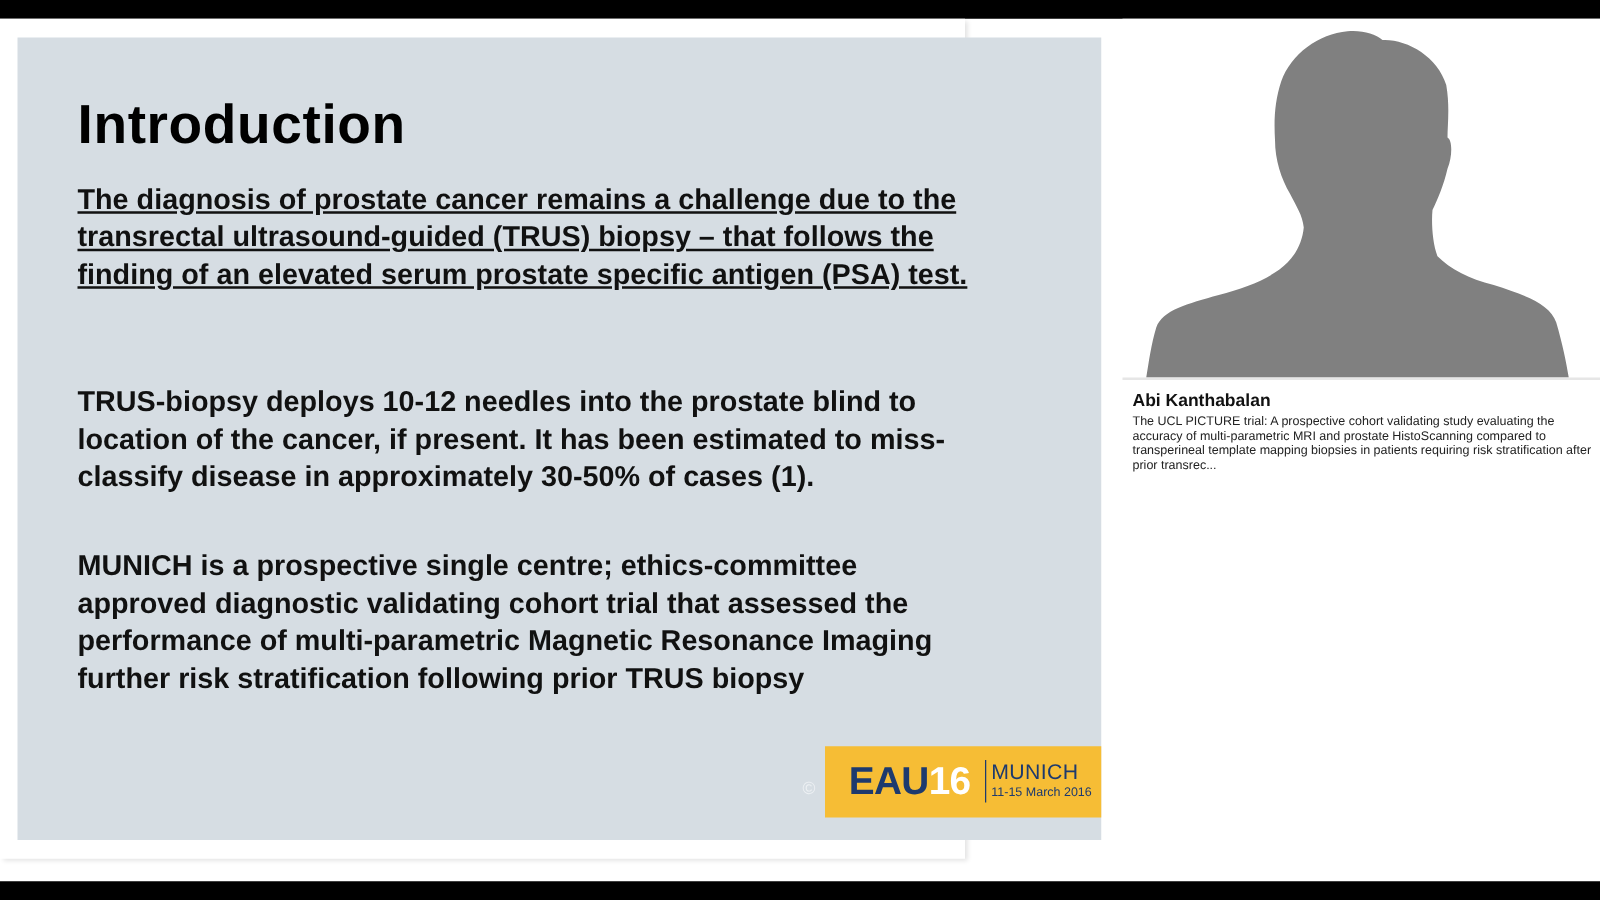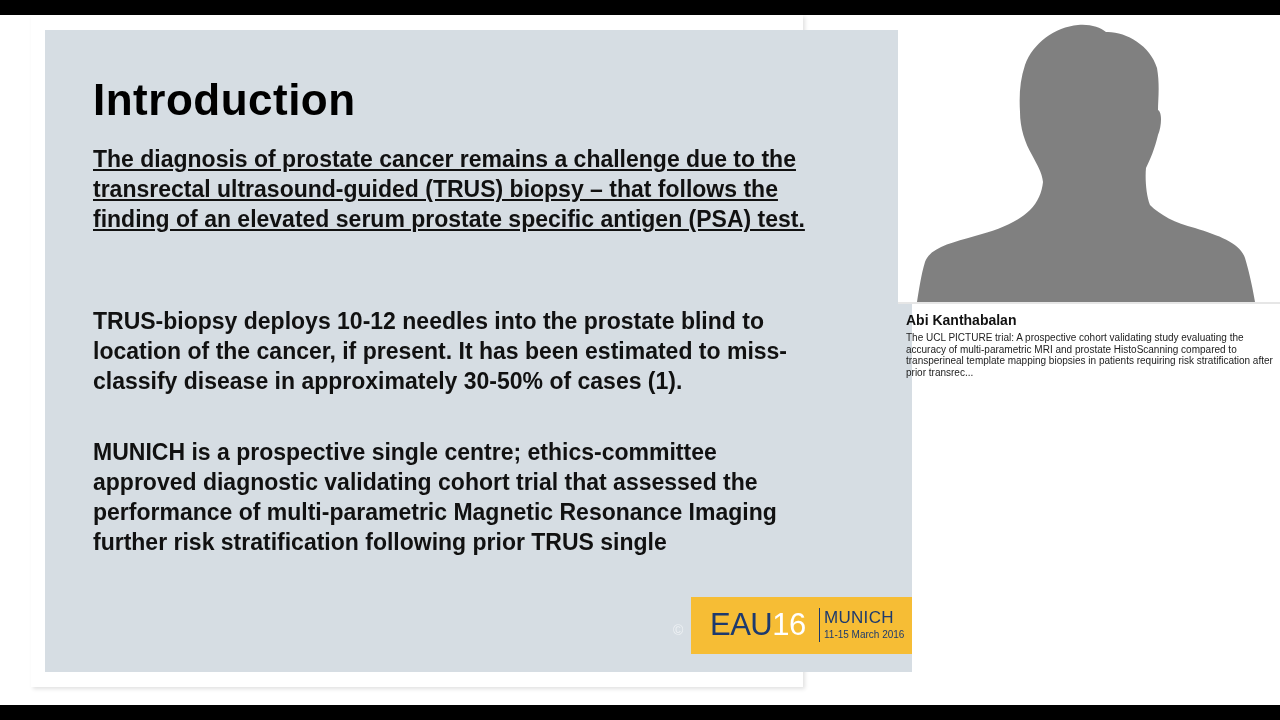--- a/index.html
+++ b/index.html
@@ -1,28 +1,28 @@
 <!DOCTYPE html>
 <html><head>
 <meta charset="utf-8">
 <style>
   html, body { margin:0; padding:0; }
   body { width:1280px; height:720px; position:relative; overflow:hidden; background:#ffffff; font-family:"Liberation Sans", sans-serif; }
   .bar-top { position:absolute; left:0; top:0; width:1280px; height:15px; background:#000; }
   .bar-bottom { position:absolute; left:0; top:705px; width:1280px; height:15px; background:#000; }
-  .slide-frame { position:absolute; left:0; top:15px; width:772px; height:672px; background:#fff; box-shadow: 2px 2px 4px rgba(0,0,0,0.12); margin-left: 31px; }
+  .slide-frame { position:absolute; left:0; top:15px; width:772px; height:672px; background:#fff; box-shadow: 2px 2px 4px rgba(0,0,0,0.12); }
   .slide { position:absolute; left:14px; top:15px; width:867px; height:642px; background:#d6dde3; }
   .slide-title { position:absolute; left:48px; top:45px; font-size:44px; font-weight:bold; color:#000; letter-spacing:0.5px; font-family:"Liberation Sans", sans-serif; }
   .para { position:absolute; left:48px; width:790px; font-size:23px; font-weight:bold; line-height:30px; color:#111; }
   .p1 { top:114px;text-decoration:underline; }
   .p2 { top:276px; }
   .p3 { top:407px; }
   .para .line { display:block; white-space:nowrap; }
   .logo { position:absolute; left:646px; top:567px; width:221px; height:57px; background:#f6bd35; }
-  .logo-eau { position:absolute; left:19px; top:10px; font-size:31px; font-weight:normal; color:#1d3a6e; letter-spacing:-0.5px; }
+  .logo-eau { position:absolute; left:19px; top:10px; font-size:31px; font-weight:bold; color:#1d3a6e; letter-spacing:-0.5px; }
   .logo-16 { color:#ffffff; }
   .logo-divider { position:absolute; left:128px; top:11px; width:1px; height:34px; background:#1d3a6e; }
   .logo-city { position:absolute; left:133px; top:11px; font-size:17px; color:#1d3a6e; letter-spacing:0.3px; }
   .logo-date { position:absolute; left:133px; top:32px; font-size:10px; color:#1d3a6e; }
   .watermark { position:absolute; left:628px; top:592px; font-size:14px; color:#eef1f4; }
   .speaker-photo { position:absolute; left:898px; top:15px; width:382px; height:288px; background:#fff; }
   .speaker-sep { position:absolute; left:898px; top:302px; width:382px; height:2px; background:#e6e6e6; }
   .speaker-name { position:absolute; left:906px; top:312px; font-size:14px; font-weight:bold; color:#111;text-align:center; }
   .speaker-desc { position:absolute; left:906px; top:332px; width:368px; font-size:10px; line-height:11.5px; color:#222; }
 </style>
@@ -44,21 +44,21 @@
     <div class="para p2">
       <span class="line">TRUS-biopsy deploys 10-12 needles into the prostate blind to</span>
       <span class="line">location of the cancer, if present. It has been estimated to miss-</span>
       <span class="line">classify disease in approximately 30-50% of cases (1).</span>
     </div>
 
     <div class="para p3">
       <span class="line">MUNICH is a prospective single centre; ethics-committee</span>
       <span class="line">approved diagnostic validating cohort trial that assessed the</span>
       <span class="line">performance of multi-parametric Magnetic Resonance Imaging</span>
-      <span class="line">further risk stratification following prior TRUS single</span>
+      <span class="line">further risk stratification following prior TRUS biopsy</span>
     </div>
 
     <div class="watermark">©</div>
 
     <div class="logo">
       <div class="logo-eau"><span>EAU</span><span class="logo-16">16</span></div>
       <div class="logo-divider"></div>
       <div class="logo-city">MUNICH</div>
       <div class="logo-date">11-15 March 2016</div>
     </div>

